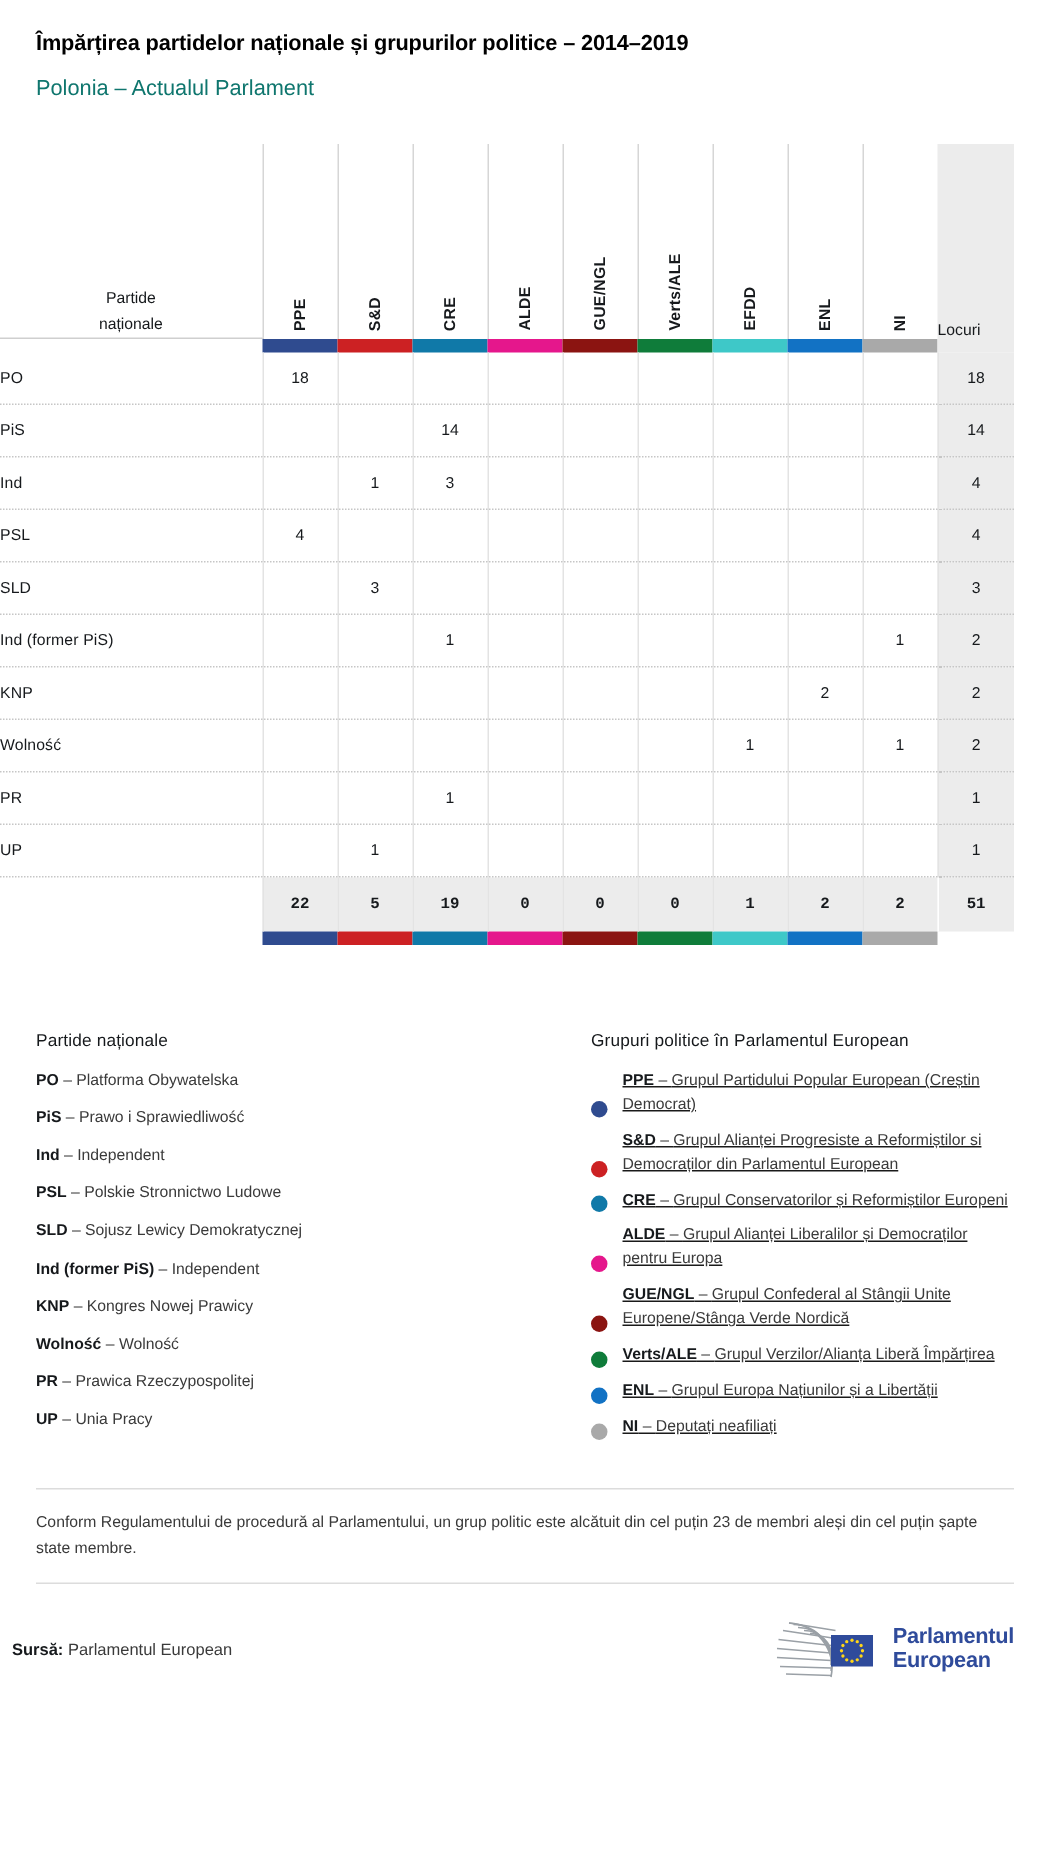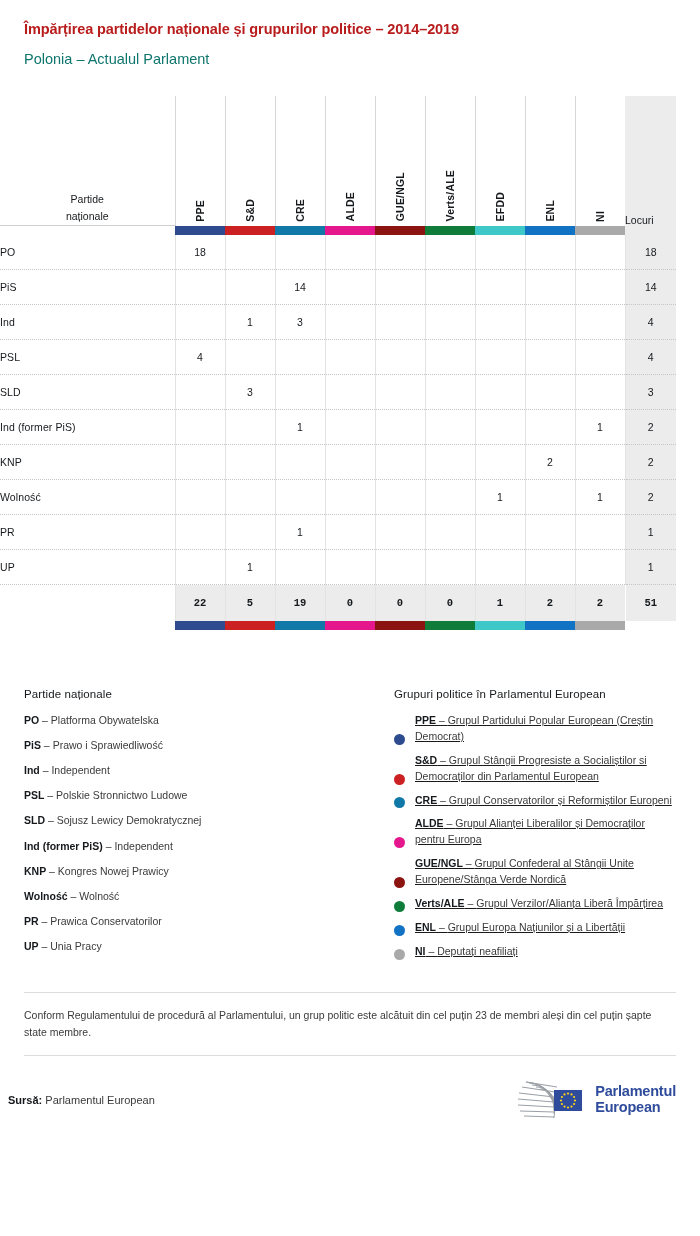--- a/index.html
+++ b/index.html
@@ -10,21 +10,21 @@
     font-family:"Liberation Sans", sans-serif;
     color:#1a1a1a;
     -webkit-font-smoothing:antialiased;
   }
   .page { position:relative; width:700px; height:1236px; }
 
   
   .hdr { padding:20px 24px 0 24px; }
   .hdr h1 {
     margin:0; font-size:14.5px; font-weight:bold; letter-spacing:-0.1px;
-    color:#b91c1c; line-height:1.3;
+    color:#000000; line-height:1.3;
   }
   .hdr h2 {
     margin:11px 0 0 0; font-size:14.5px; font-weight:normal;
     color:#0f766e; line-height:1.3;
   }
 
   
   .tbl-wrap { position:relative; margin-top:27px; }
   table.matrix {
     border-collapse:collapse;
@@ -430,34 +430,34 @@
       <div class="leg-title">Partide naționale</div>
       <div id="np-list">
           <div class="np-item"><b>PO</b> – <span>Platforma Obywatelska</span></div>
           <div class="np-item"><b>PiS</b> – <span>Prawo i Sprawiedliwość</span></div>
           <div class="np-item"><b>Ind</b> – <span>Independent</span></div>
           <div class="np-item"><b>PSL</b> – <span>Polskie Stronnictwo Ludowe</span></div>
           <div class="np-item"><b>SLD</b> – <span>Sojusz Lewicy Demokratycznej</span></div>
           <div class="np-item"><b>Ind (former PiS)</b> – <span>Independent</span></div>
           <div class="np-item"><b>KNP</b> – <span>Kongres Nowej Prawicy</span></div>
           <div class="np-item"><b>Wolność</b> – <span>Wolność</span></div>
-          <div class="np-item"><b>PR</b> – <span>Prawica Conservatorilor</span></div>
+          <div class="np-item"><b>PR</b> – <span>Prawica Rzeczypospolitej</span></div>
           <div class="np-item"><b>UP</b> – <span>Unia Pracy</span></div>
         </div>
     </div>
     <div class="leg-right">
       <div class="leg-title">Grupuri politice în Parlamentul European</div>
       <div id="pg-list">
           <div class="pg-item">
             <span class="dot" style="background: rgb(47, 75, 143);"></span>
             <div class="pg-text"><b>PPE</b> – <span>Grupul Partidului Popular European (Creștin Democrat)</span></div>
           </div>
           <div class="pg-item">
             <span class="dot" style="background: rgb(204, 33, 35);"></span>
-            <div class="pg-text"><b>S&amp;D</b> – <span>Grupul Stângii Progresiste a Socialiștilor si Democraților din Parlamentul European</span></div>
+            <div class="pg-text"><b>S&amp;D</b> – <span>Grupul Alianței Progresiste a Reformiștilor si Democraților din Parlamentul European</span></div>
           </div>
           <div class="pg-item">
             <span class="dot" style="background: rgb(16, 121, 168);"></span>
             <div class="pg-text"><b>CRE</b> – <span>Grupul Conservatorilor și Reformiștilor Europeni</span></div>
           </div>
           <div class="pg-item">
             <span class="dot" style="background: rgb(229, 23, 140);"></span>
             <div class="pg-text"><b>ALDE</b> – <span>Grupul Alianței Liberalilor și Democraților pentru Europa</span></div>
           </div>
           <div class="pg-item">

